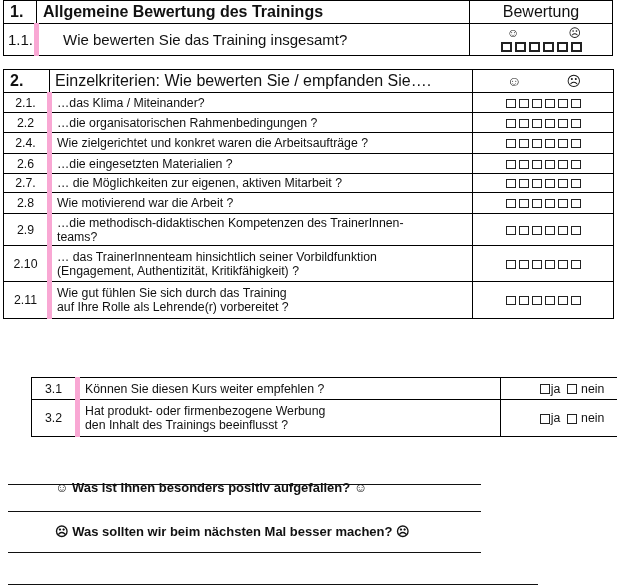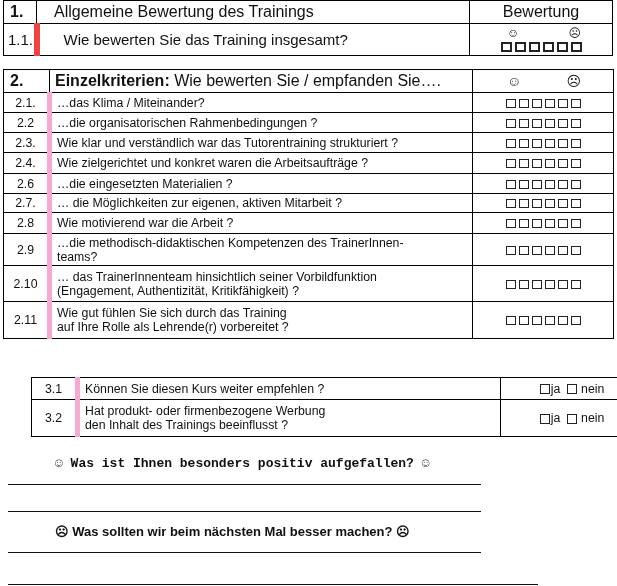--- a/index.html
+++ b/index.html
@@ -10,28 +10,28 @@
   td.num { text-align:center; border-right:5px solid #f9a8d4; }
   td.rate { text-align:center; }
   .cb { display:inline-block; width:8px; height:7px; border:1px solid #222; margin:0 1.5px; vertical-align:middle; }
   .cb.bold { border-width:2px; width:7px; height:6px; }
   .smiley { font-size:12px; display:inline-block; }
   
   #t1 { left:3px; top:0px; width:609px; }
   #t1 td { font-size:15px; }
   #t1 .h td { height:22px; }
   #t1 .r td { height:31px; }
-  #t1 .title { font-weight:normal; font-size:16px; padding-left:17px; border-left:1px solid #999; }
+  #t1 .title { font-weight:bold; font-size:16px; padding-left:6px; border-left:1px solid #999; }
   #t1 .secnum { font-weight:bold; font-size:16px; text-align:left; padding-left:6px; }
   #t1 .hdr-rate { border-left:1px solid #999; font-size:16px; }
   
   #t2 { left:3px; top:69px; width:610px; }
   #t2 .h td { height:22px; font-size:16px; }
   #t2 .secnum { font-weight:bold; text-align:left; padding-left:6px; }
-  #t2 .h .title b { font-weight:bold;text-align:center; }
+  #t2 .h .title b { font-weight:normal;text-align:center; }
   #t2 .h .rate { border-left:1px solid #999; }
   #t2 td.text { padding-left:5px; }
   
   #t3 { left:3px; top:377px; width:612px;margin-left:28px; }
   .yn .cb { width:8px; height:8px; margin:0 1px 0 0; }
   .yn { font-size:12.3px; }
   
   .q { position:absolute; left:55px; font-weight:bold; font-size:13px; }
   .line { position:absolute; height:1px; background:#111; left:8px; }
 </style>
@@ -45,21 +45,21 @@
       <col style="width:143px">
     </colgroup>
   <tbody>
       <tr class="h">
     <td class="secnum">1.</td>
     <td class="title">Allgemeine Bewertung des Trainings</td>
     <td class="rate hdr-rate">Bewertung</td>
   </tr>
   <tr class="r">
     <td class="num">1.1.</td>
-    <td style="padding-left:24px;border-left:6px solid #ef4444;">Wie bewerten Sie das Training insgesamt?</td>
+    <td style="padding-left:24px;border-left:2px solid #ef4444;">Wie bewerten Sie das Training insgesamt?</td>
     <td class="rate" style="line-height:12px;">
       <div style="display:flex;justify-content:space-between;padding:0 27px 0 33px;">
         <span class="smiley">☺</span>
         <span class="smiley">☹</span>
       </div>
       <div>
         <span class="cb bold"></span><span class="cb bold"></span><span class="cb bold"></span><span class="cb bold"></span><span class="cb bold"></span><span class="cb bold"></span>
       </div>
     </td>
   </tr>
@@ -91,27 +91,20 @@
         <td class="num" style="height:19px">2.1.</td>
         <td class="text">
           <div>…das Klima / Miteinander?</div>
         </td>
         <td class="rate"><span class="cb"></span><span class="cb"></span><span class="cb"></span><span class="cb"></span><span class="cb"></span><span class="cb"></span></td>
       </tr>
       <tr>
         <td class="num" style="height:19px">2.2</td>
         <td class="text">
           <div>…die organisatorischen Rahmenbedingungen ?</div>
-        </td>
-        <td class="rate"><span class="cb"></span><span class="cb"></span><span class="cb"></span><span class="cb"></span><span class="cb"></span><span class="cb"></span></td>
-      </tr>
-      <tr>
-        <td class="num" style="height:19px">2.3.</td>
-        <td class="text">
-          <div>Wie klar und verständlich war das Tutorentraining strukturiert ?</div>
         </td>
         <td class="rate"><span class="cb"></span><span class="cb"></span><span class="cb"></span><span class="cb"></span><span class="cb"></span><span class="cb"></span></td>
       </tr>
       <tr>
         <td class="num" style="height:20px">2.4.</td>
         <td class="text">
           <div>Wie zielgerichtet und konkret waren die Arbeitsaufträge ?</div>
         </td>
         <td class="rate"><span class="cb"></span><span class="cb"></span><span class="cb"></span><span class="cb"></span><span class="cb"></span><span class="cb"></span></td>
       </tr>
@@ -181,18 +174,18 @@
         <td class="num" style="height:36px">3.2</td>
         <td class="text" style="padding-left:5px">
           <div>Hat produkt- oder firmenbezogene Werbung</div>
           <div>den Inhalt des Trainings beeinflusst ?</div>
         </td>
         <td class="rate yn"><span class="cb"></span><span>ja</span> <span class="cb" style="margin-left:3px"></span> <span>nein</span></td>
       </tr>
     </tbody>
 </table>
 
-<div class="q" style="top:456px;font-family:Liberation Mono, monospace;">☺ Was ist Ihnen besonders positiv aufgefallen? ☺</div>
+<div class="q" style="top:480px;">☺ Was ist Ihnen besonders positiv aufgefallen? ☺</div>
 <div class="line" style="top:484px;width:473px;"></div>
 <div class="line" style="top:511px;width:473px;"></div>
 <div class="q" style="top:524px;">☹ Was sollten wir beim nächsten Mal besser machen? ☹</div>
 <div class="line" style="top:552px;width:473px;"></div>
 <div class="line" style="top:584px;width:530px;"></div>
 
 </body></html>

